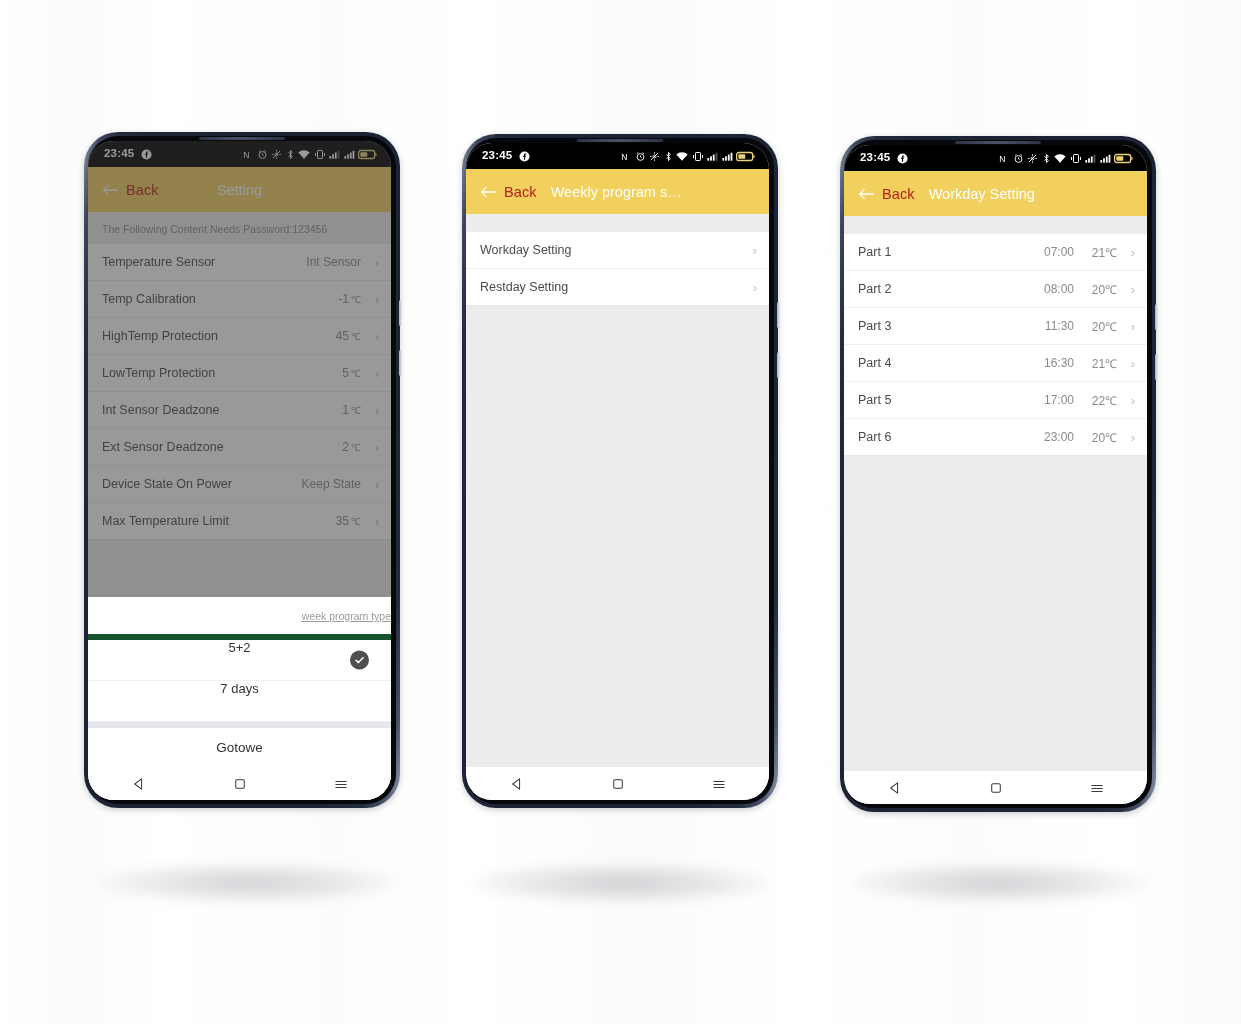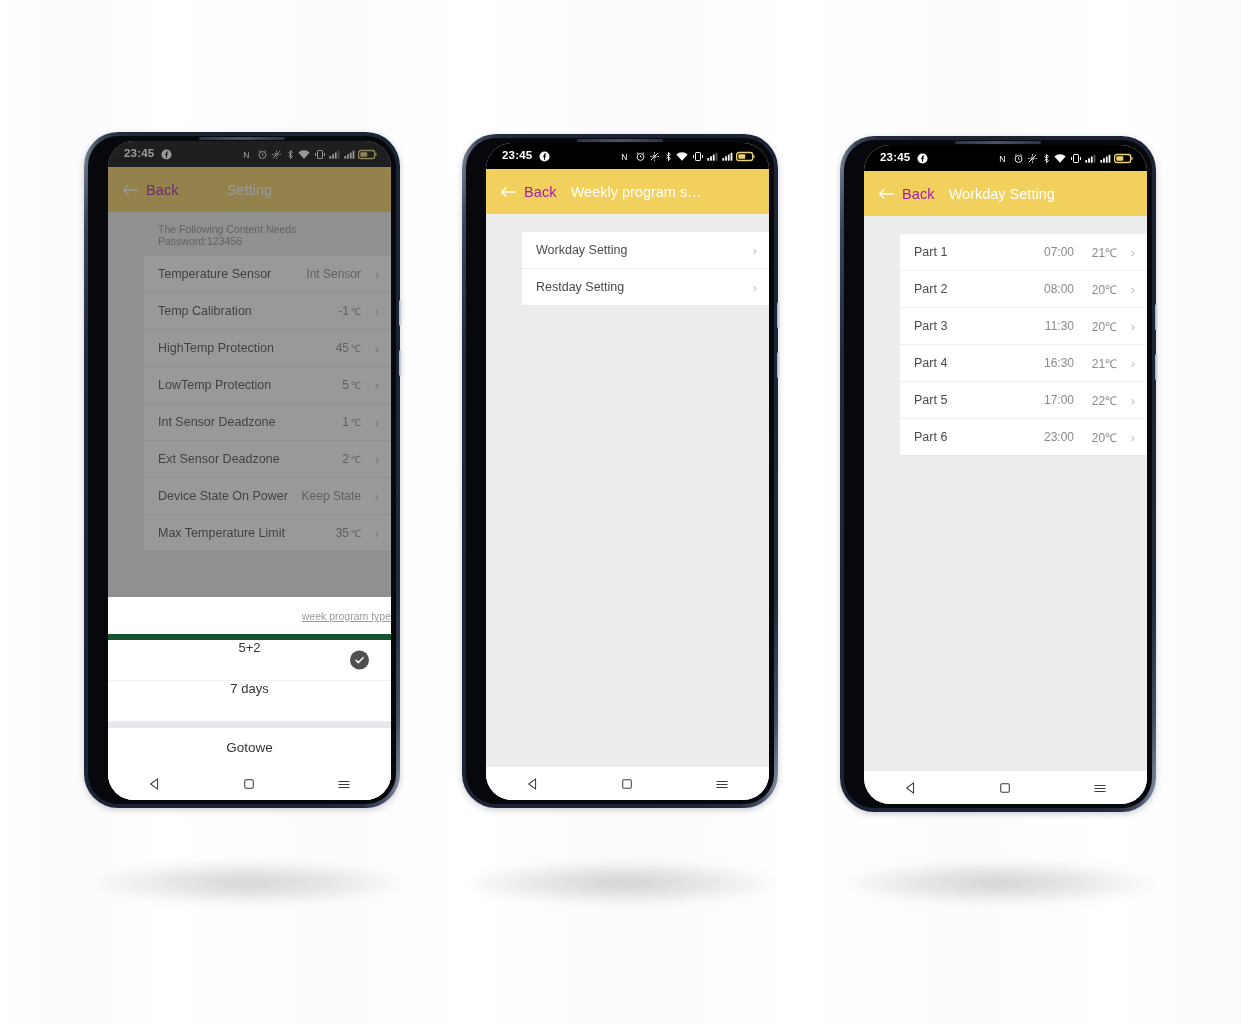--- a/index.html
+++ b/index.html
@@ -43,21 +43,21 @@
     padding: 4px;
     box-sizing: border-box;
     box-shadow: 0 2px 6px rgba(25,32,48,0.22);
   }
   .phone-inner {
     position: relative;
     width: 100%;
     height: 100%;
     border-radius: 30px;
     background: #07080c;
-    padding: 5px 5px 4px 20px;
+    padding: 5px 5px 4px 0;
     box-sizing: border-box;
     overflow: hidden;
   }
   .screen {
     position: relative;
     width: 100%;
     height: 100%;
     border-radius: 26px;
     overflow: hidden;
     background: #ececec;
@@ -137,21 +137,21 @@
     position: relative;
     z-index: 4;
   }
   .appbar .back-wrap {
     display: flex;
     align-items: center;
     gap: 7px;
     flex: 0 0 auto;
   }
   .appbar .back-label {
-    color: #a21caf;
+    color: #b91c1c;
     font-size: 14.5px;
     letter-spacing: 0.1px;
   }
   .appbar .title {
     color: #ffffff;
     font-size: 14.5px;
     margin-left: 14px;
     white-space: nowrap;
     overflow: hidden;
   }
@@ -162,21 +162,20 @@
     margin-left: 0;
     pointer-events: none;
   }
 
   
   .body-area {
     flex: 1 1 auto;
     background: #ececec;
     overflow: hidden;
     position: relative;
-    margin-left: 36px;
   }
   .pwd-note {
     padding: 11px 14px 9px 14px;
     font-size: 10.5px;
     color: #8e8e8e;
     background: #ececec;
   }
   .gap-strip {
     height: 18px;
     background: #ececec;

